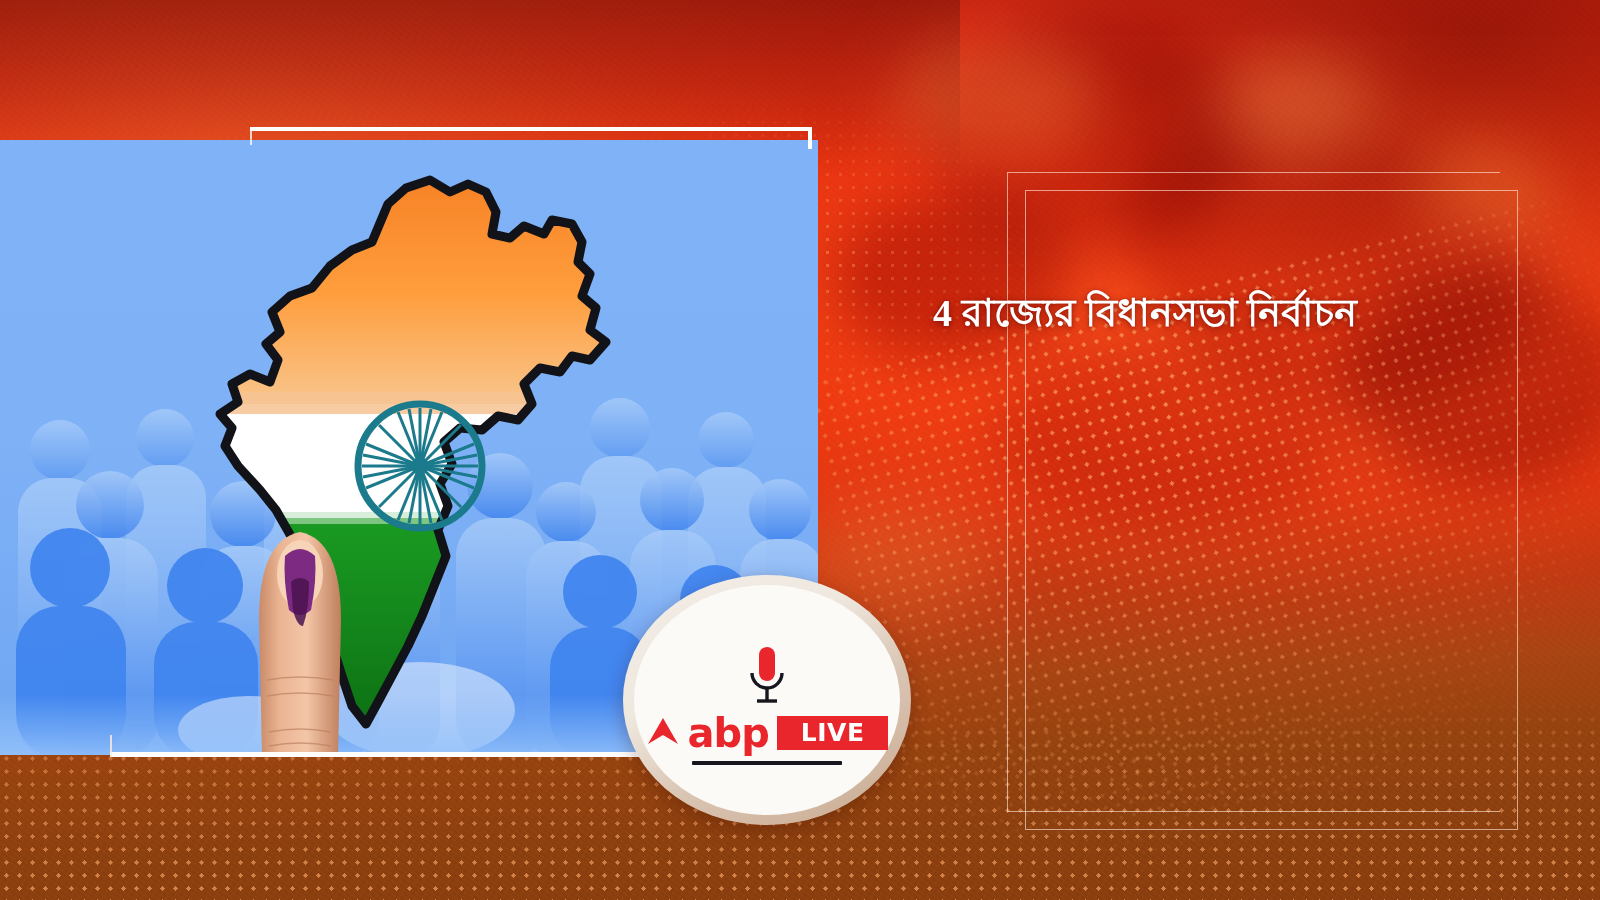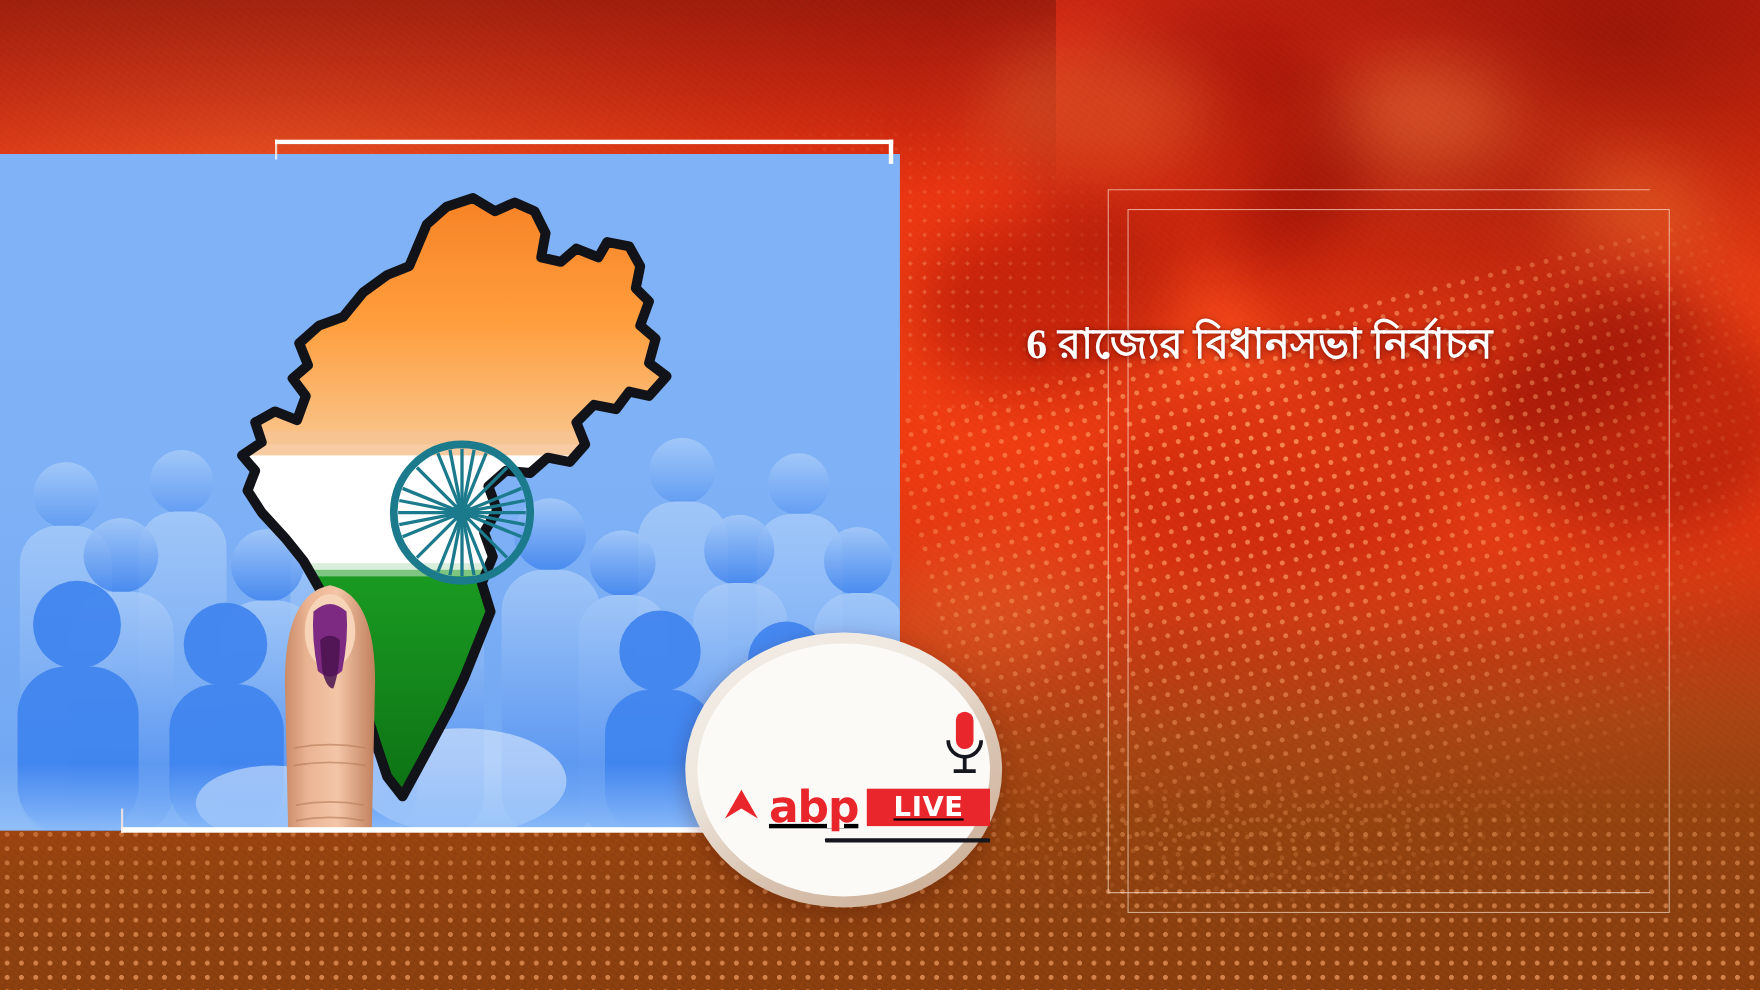--- a/index.html
+++ b/index.html
@@ -164,21 +164,21 @@
     position:absolute;left:623px;top:575px;width:288px;height:250px;
   }
   .badge-ring{
     position:absolute;inset:0;border-radius:50%;
     background:linear-gradient(150deg,#f2ede6 0%, #efe8df 35%, #d9c4b2 62%, #c9a98f 100%);
     box-shadow:0 6px 18px rgba(60,10,0,.28);
   }
   .badge-face{
     position:absolute;left:11px;top:10px;right:11px;bottom:10px;border-radius:50%;
     background:#fbfaf7;
-    display:flex;flex-direction:column;align-items:flex-end;justify-content:center;text-decoration:underline;
+    display:flex;flex-direction:column;align-items:center;justify-content:center;
   }
   .mic{margin-top:10px;}
   .abp-row{display:flex;align-items:center;gap:8px;margin-top:2px;}
   .abp-word{
     color:#e8262b;font-weight:bold;font-size:40px;line-height:1;
     font-family:"DejaVu Sans", sans-serif;letter-spacing:-1px;
   }
   .live-box{
     background:#e8262b;color:#fff;font-weight:bold;font-size:25px;
     padding:4px 24px 5px;line-height:1;letter-spacing:.5px;
@@ -381,21 +381,21 @@
     </div>
   </div>
 
   <div class="photo-line-top"></div>
   <div class="photo-line-top-cap"></div>
   <div class="photo-line-tl-tick"></div>
   <div class="photo-line-bottom"></div>
   <div class="photo-line-bl-tick"></div>
 
   <div class="headline">
-    <span class="hl">6 রাজ্যের বিধানসভা নির্বাচন</span>
+    <span class="hl">4 রাজ্যের বিধানসভা নির্বাচন</span>
   </div>
 
   <div class="badge">
     <div class="badge-ring"></div>
     <div class="badge-face">
 
       <div class="mic">
         <svg width="46" height="62" viewBox="0 0 46 62">
           <rect x="15" y="2" width="16" height="34" rx="8" fill="#e8262b"></rect>
           <path d="M8 28 a15 15 0 0 0 30 0" fill="none" stroke="#16161e" stroke-width="3.4"></path>

